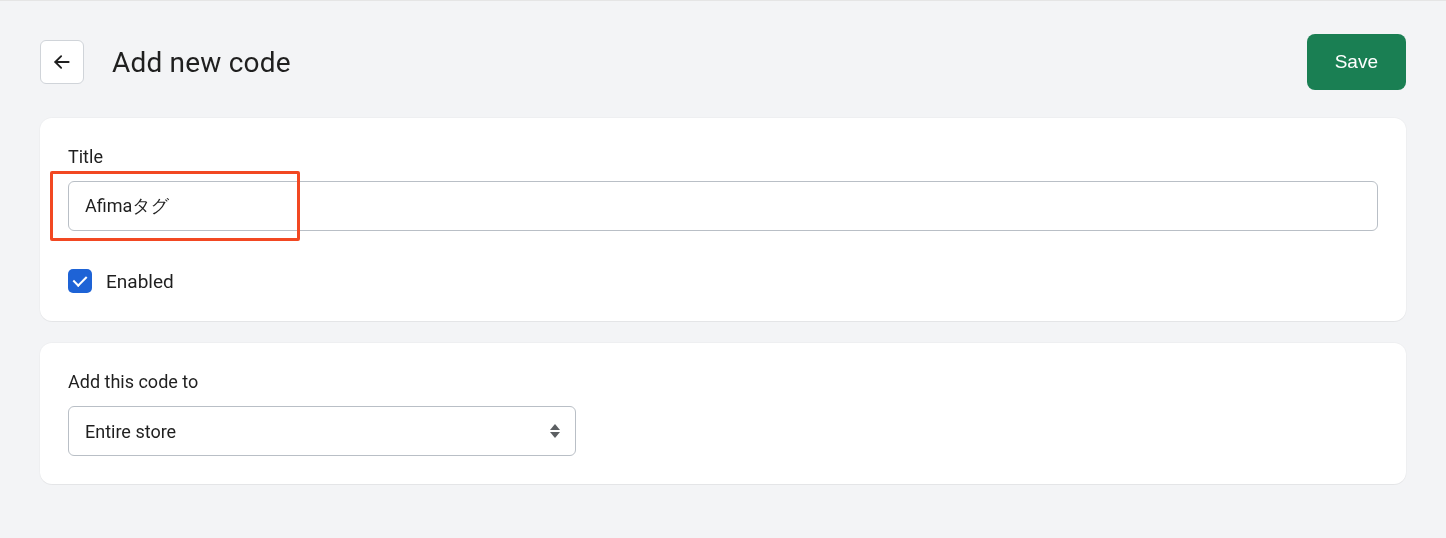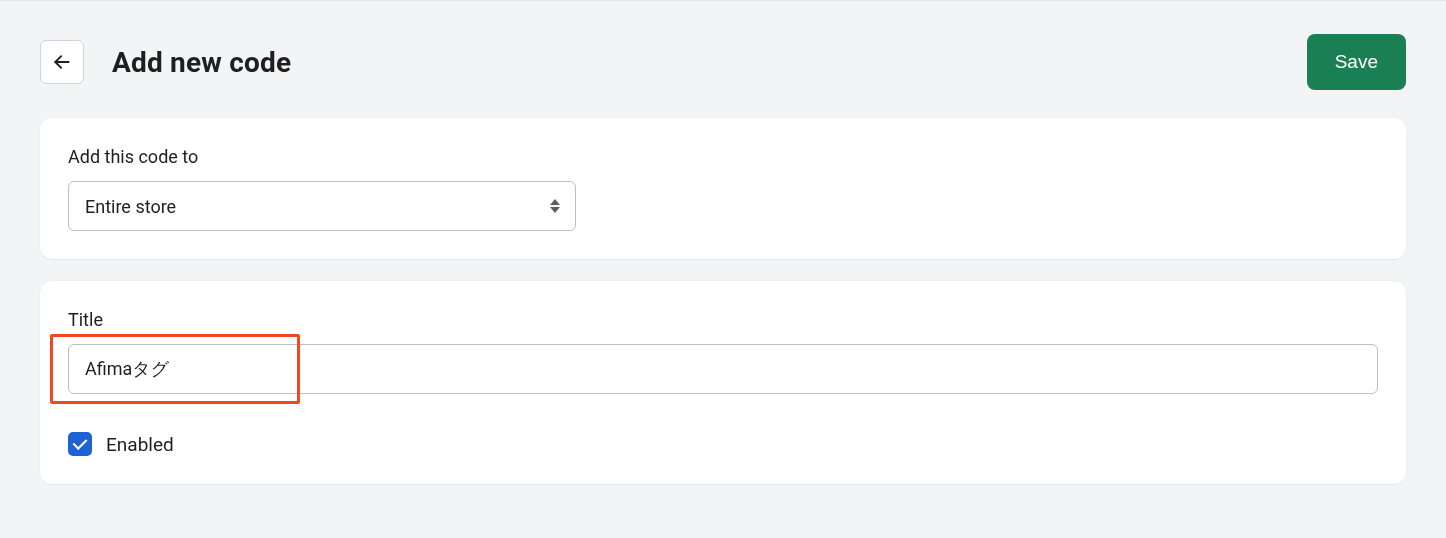--- a/index.html
+++ b/index.html
@@ -41,21 +41,21 @@
     border-radius: 6px;
     background: #ffffff;
     display: flex;
     align-items: center;
     justify-content: center;
     cursor: pointer;
   }
 
   .page-title {
     font-size: 28px;
-    font-weight: 700;
+    font-weight: 400;
     color: #1f1f1f;
     letter-spacing: 0.2px;
   }
 
   .save-btn {
     background: #1a7f53;
     color: #fff;
     border: none;
     border-radius: 8px;
     padding: 17px 28px;
@@ -185,45 +185,45 @@
     <div class="header-left">
       <button class="back-btn" aria-label="Back">
         <svg width="20" height="20" viewBox="0 0 24 24" fill="none" stroke="#1f1f1f" stroke-width="2.2" stroke-linecap="round" stroke-linejoin="round">
           <line x1="20" y1="12" x2="4" y2="12"></line>
           <polyline points="11 19 4 12 11 5"></polyline>
         </svg>
       </button>
       <h1 class="page-title">Add new code</h1>
     </div>
     <button class="save-btn">Save</button>
+  </div>
+
+  <div class="card">
+    <label class="field-label">Title</label>
+    <div class="title-input-wrap">
+      <input type="text" class="text-input" value="Afimaタグ" style="">
+      <div class="highlight-box" style="left:-18px; top:-10px; width:250px; height:70px;"></div>
+    </div>
+
+    <div class="checkbox-row">
+      <input type="checkbox" class="checkbox" checked="" style="">
+      <span class="checkbox-label">Enabled</span>
+    </div>
   </div>
 
   <div class="card">
     <label class="field-label">Add this code to</label>
     <div class="select-wrap">
       <select class="select-input">
         <option>Entire store</option>
       </select>
       <span class="select-caret">
         <svg width="10" height="6" viewBox="0 0 10 6" fill="#5c5f62">
             <polygon points="5,0 10,6 0,6"></polygon>
           </svg>
         <svg width="10" height="6" viewBox="0 0 10 6" fill="#5c5f62">
             <polygon points="0,0 10,0 5,6"></polygon>
           </svg>
       </span>
     </div>
   </div>
 
-  <div class="card">
-    <label class="field-label">Title</label>
-    <div class="title-input-wrap">
-      <input type="text" class="text-input" value="Afimaタグ" style="">
-      <div class="highlight-box" style="left:-18px; top:-10px; width:250px; height:70px;"></div>
-    </div>
-
-    <div class="checkbox-row">
-      <input type="checkbox" class="checkbox" checked="" style="">
-      <span class="checkbox-label">Enabled</span>
-    </div>
-  </div>
-
 </div>
 
 </body></html>

